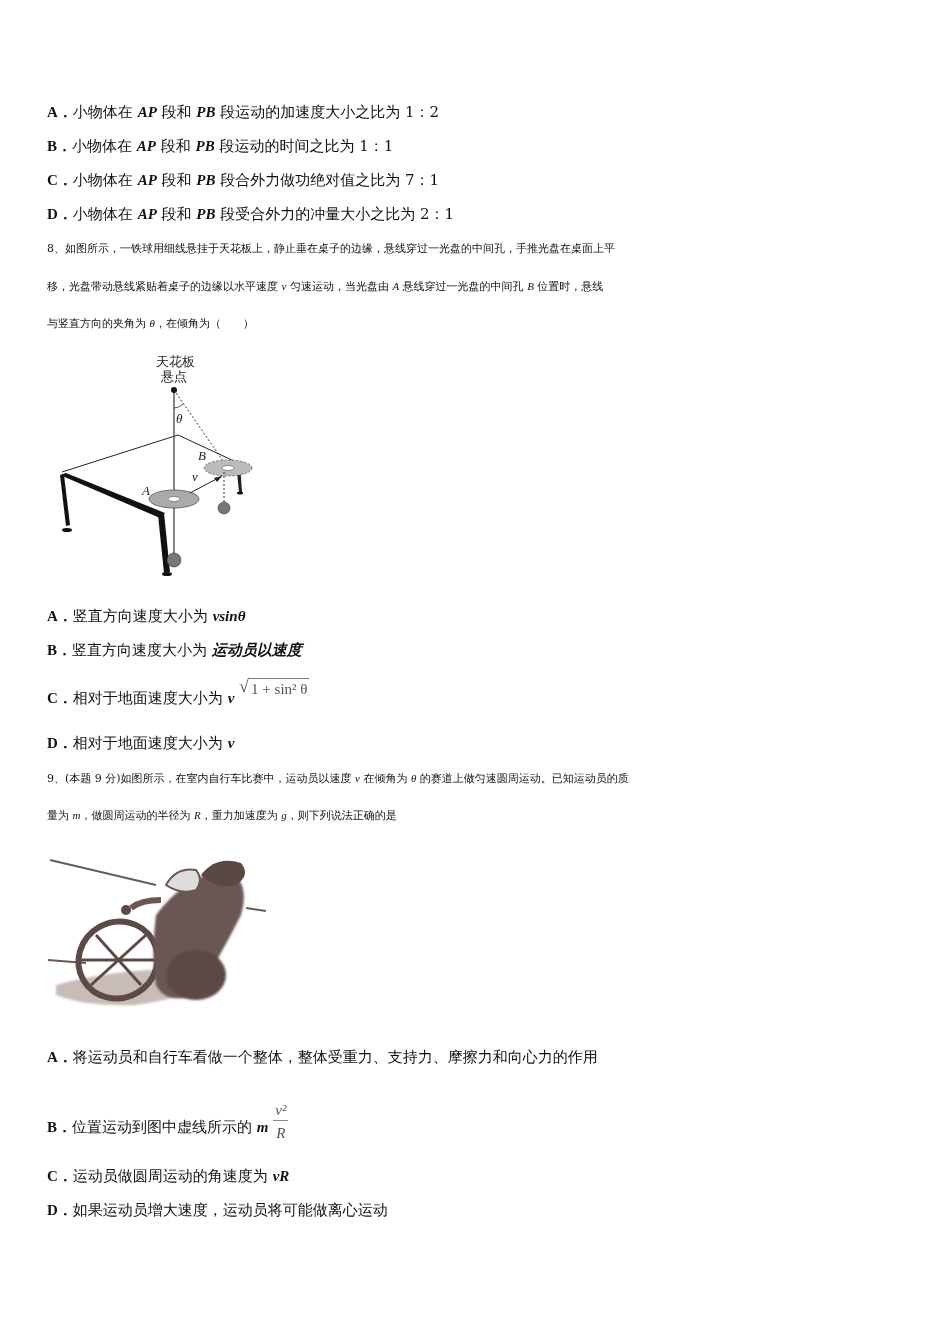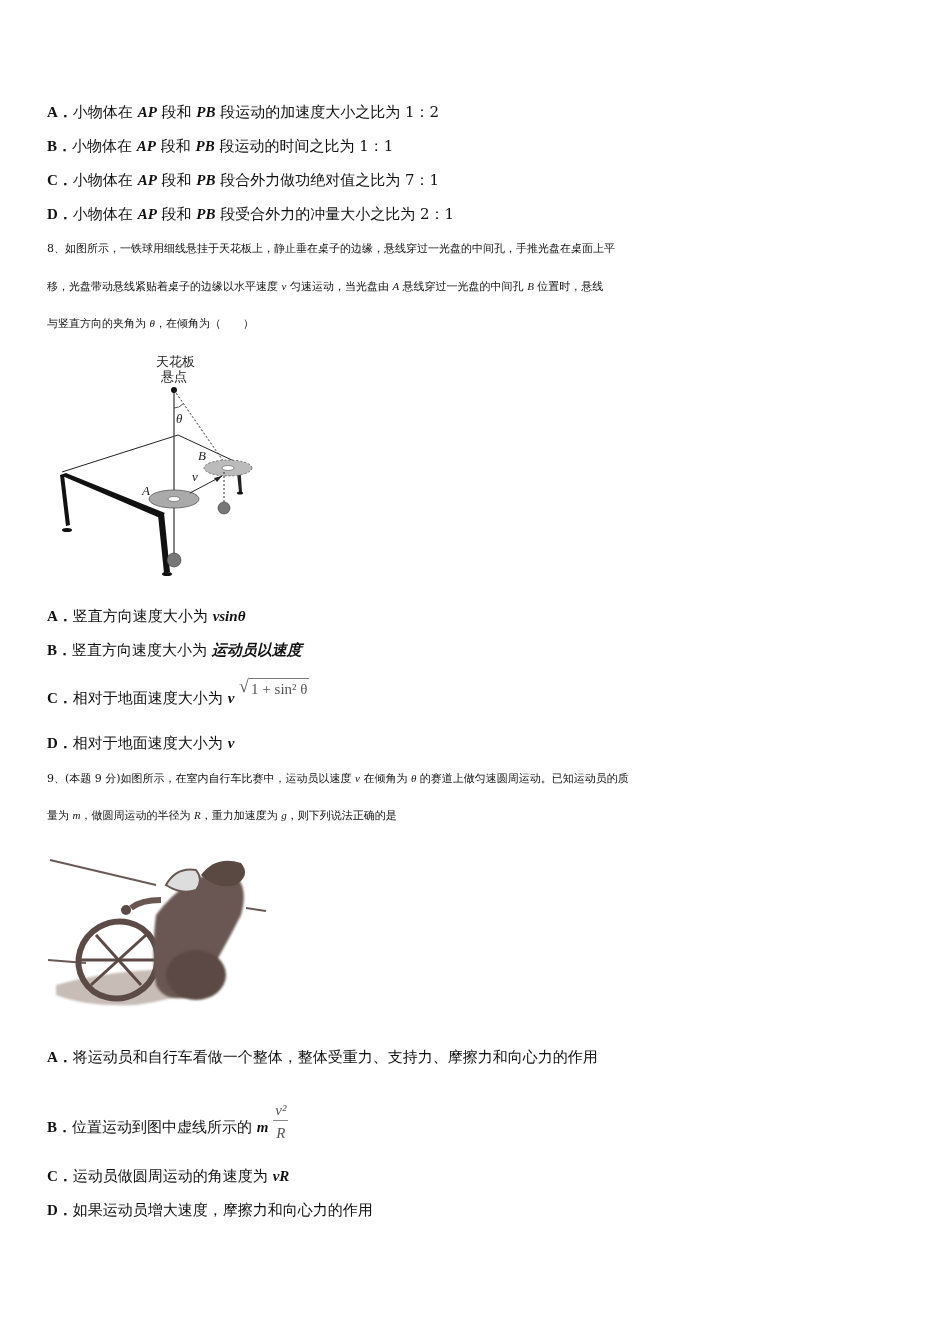--- a/index.html
+++ b/index.html
@@ -144,14 +144,14 @@
   <span class="opt-label">A．</span><span>将运动员和自行车看做一个整体，整体受重力、支持力、摩擦力和向心力的作用</span>
 </div>
 <div class="line" style="top:1106px">
   <span class="opt-label">B．</span><span>位置运动到图中虚线所示的 </span><span class="bi">m</span>
   <span class="frac" style="position:relative; top:-6px;"><span class="num">v²</span><span class="den">R</span></span>
 </div>
 <div class="line" style="top:1166px">
   <span class="opt-label">C．</span><span>运动员做圆周运动的角速度为 </span><span class="bi">vR</span>
 </div>
 <div class="line" style="top:1200px">
-  <span class="opt-label">D．</span><span>如果运动员增大速度，摩擦力和向心力的作用</span>
+  <span class="opt-label">D．</span><span>如果运动员增大速度，运动员将可能做离心运动</span>
 </div>
 
 </body></html>

